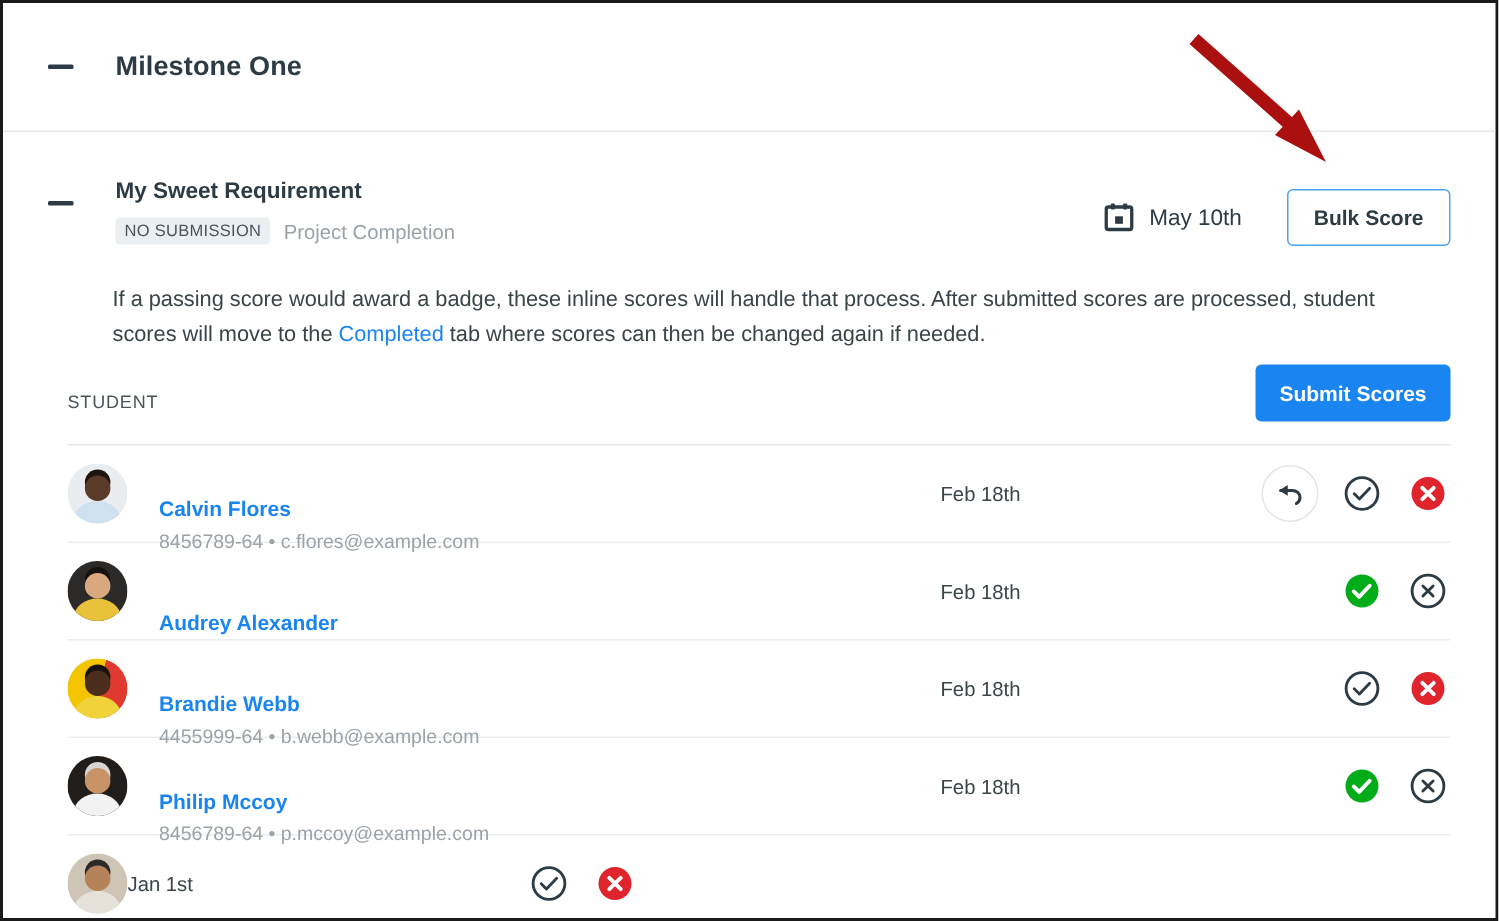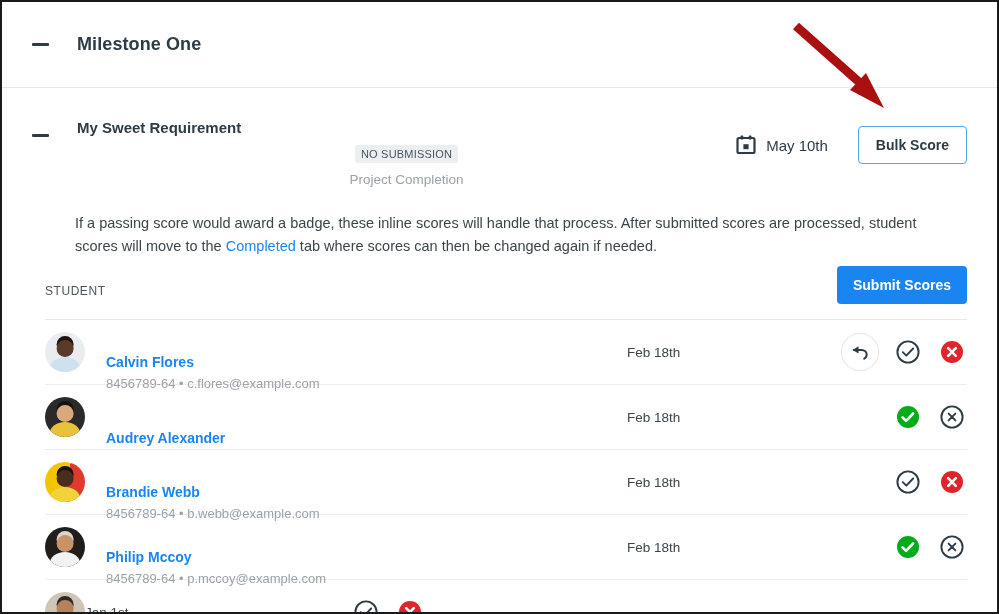--- a/index.html
+++ b/index.html
@@ -44,21 +44,21 @@
     padding-top: 30px;
   }
   .req-minus { margin-top: 16px; }
   .req-text { margin-left: 28px; flex: 1 1 auto; }
   .req-title {
     font-size: 15px; font-weight: bold;
     color: #2d3b45; line-height: 20px;
   }
   .req-sub {
     margin-top: 7px;
-    display: flex; align-items: center; gap: 9px; flex-direction: column;
+    display: flex; align-items: center; gap: 9px;
   }
   .badge {
     display: inline-block;
     background: #eceff1;
     color: #4a545b;
     font-size: 11px;
     font-weight: normal;
     letter-spacing: .2px;
     padding: 3px 6px 3px 6px;
     border-radius: 3px;
@@ -298,21 +298,21 @@
         <div class="row">
     <div class="avatar">
       <div class="av-inner" style="background:linear-gradient(100deg, #f2c500 0 55%, #e03a2f 55% 100%);"></div>
       <div class="person">
         <div class="body-shape" style="background:#f0d23a"></div>
         <div class="head-shape" style="background:#4a2d1c; box-shadow:0 -4px 0 0 #16120e;"></div>
       </div>
     </div>
     <div class="name-cell">
       <div class="stu-name">Brandie Webb</div>
-      <div class="stu-meta">8456789-64 • b.webb@example.com</div>
+      <div class="stu-meta">4455999-64 • b.webb@example.com</div>
     </div>
     <div class="scored-cell">Feb 18th</div>
     <div class="actions">
 
       <svg class="act" viewBox="0 0 30 30">
     <circle cx="15" cy="15" r="10.6" fill="none" stroke="#2D3B45" stroke-width="1.9"></circle>
     <path d="M9.8 15.2l3.5 3.5 6.8-7.2" fill="none" stroke="#2D3B45" stroke-width="1.9" stroke-linecap="round" stroke-linejoin="round"></path>
             </svg>
       <svg class="act" viewBox="0 0 30 30">
       <circle cx="15" cy="15" r="11" fill="#E0242C"></circle>

